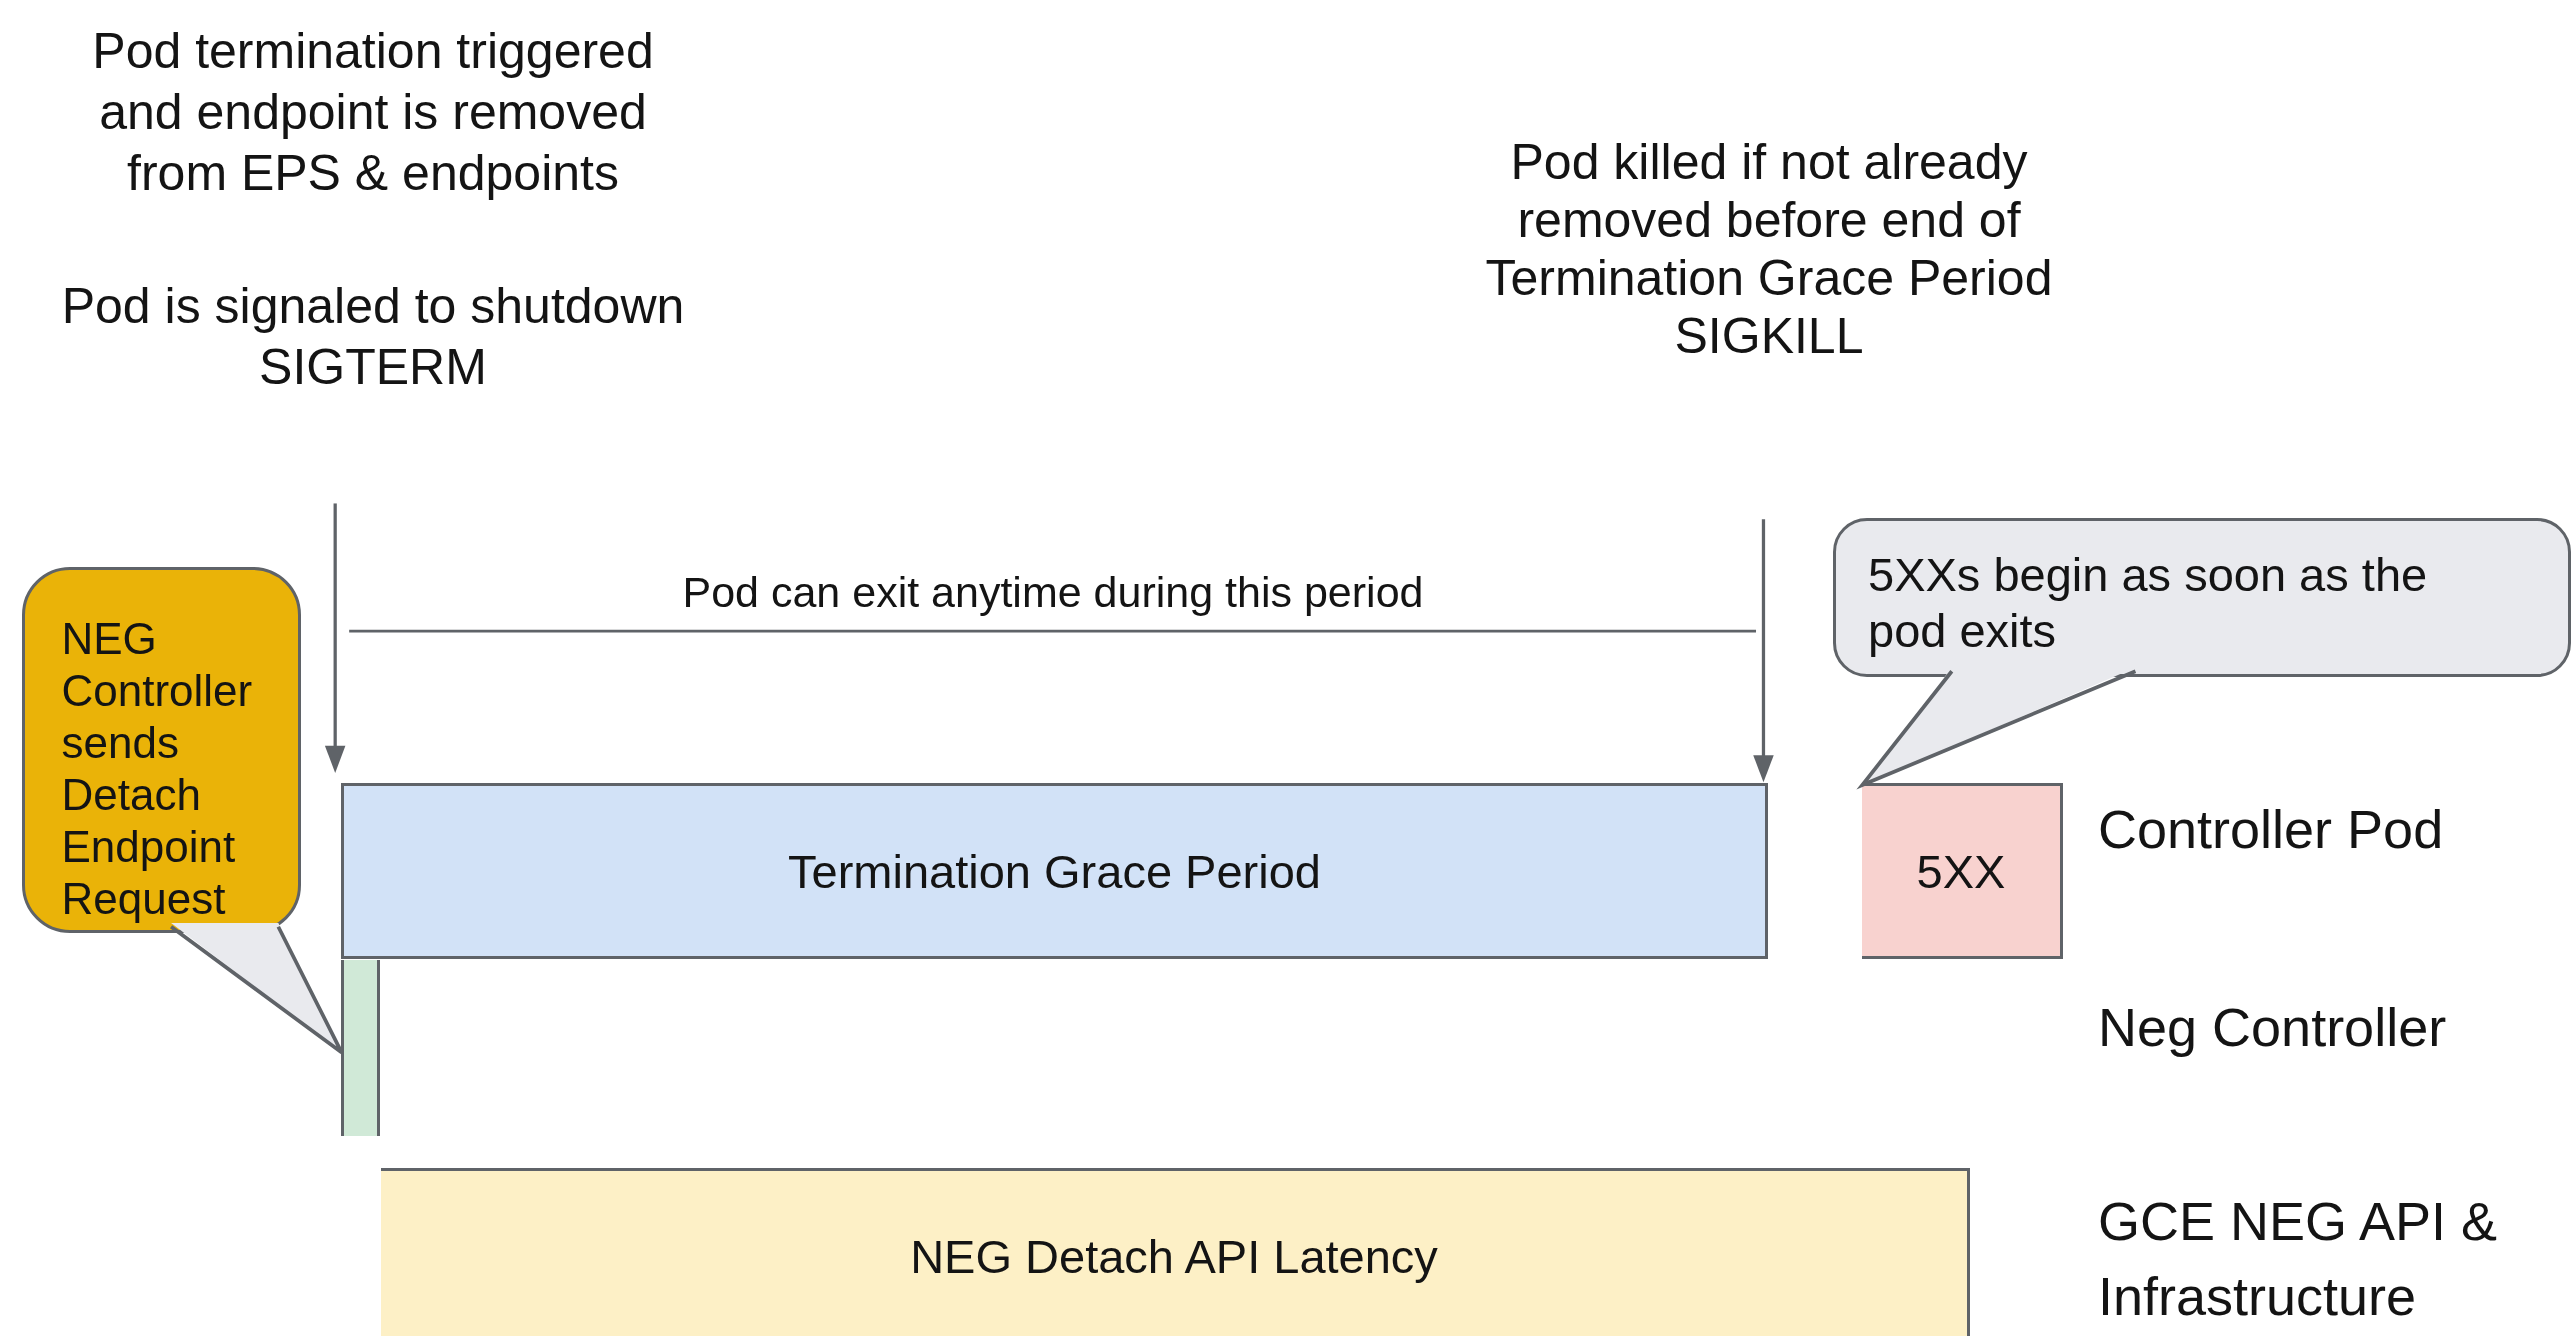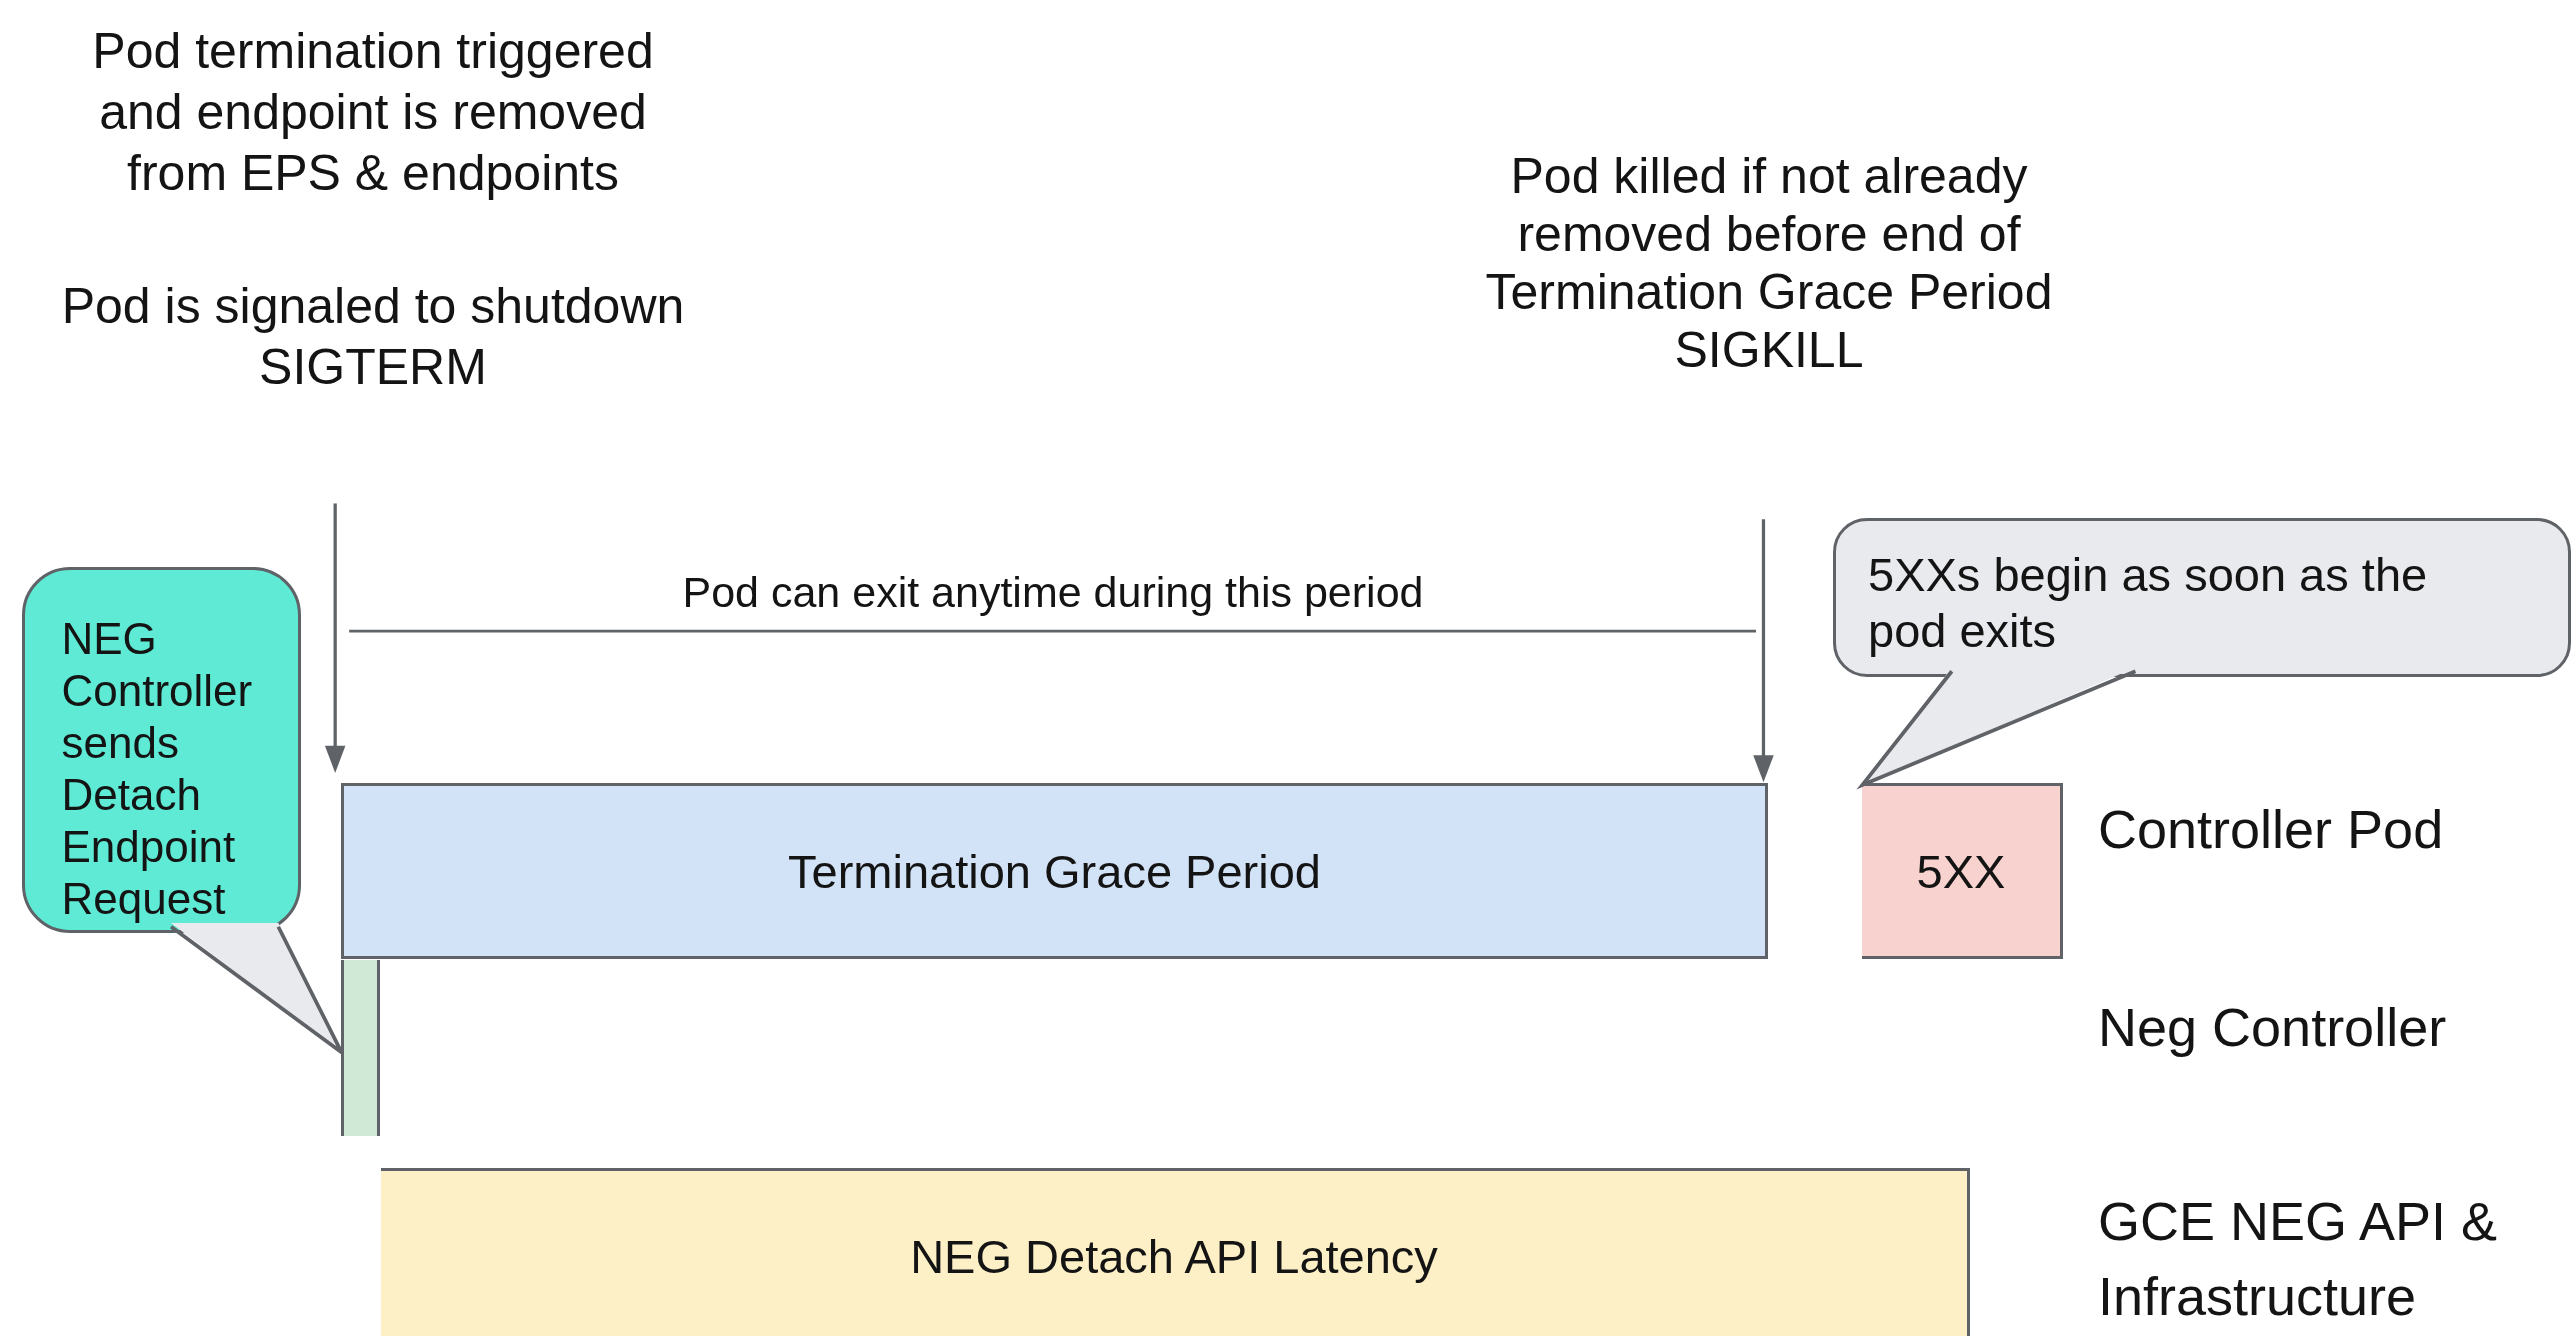--- a/index.html
+++ b/index.html
@@ -81,21 +81,21 @@
 <div class="canvas" style="background: rgb(255, 255, 255); color: rgb(20, 20, 20); border-radius: 17px;">
 
   <div class="abs note" style="left:14px; top:20.5px; width:718px;">
     <p>Pod termination triggered</p>
     <p>and endpoint is removed</p>
     <p>from EPS &amp; endpoints</p>
     <p style="margin-top:72px;">Pod is signaled to shutdown</p>
     <p>SIGTERM</p>
   </div>
 
-  <div class="abs note" style="left:1410px; top:147px; width:718px; line-height:58px;">
+  <div class="abs note" style="left:1410px; top:133px; width:718px; line-height:58px;">
     <p>Pod killed if not already</p>
     <p>removed before end of</p>
     <p>Termination Grace Period</p>
     <p>SIGKILL</p>
   </div>
 
   <div class="abs period-label">Pod can exit anytime during this period</div>
 
   <div class="bar" style="left: 341px; top: 783px; width: 1427px; height: 176px; background: rgb(210, 226, 247); border-color: rgb(95, 99, 104);">
     <span>Termination Grace Period</span>
@@ -113,21 +113,21 @@
 
   <div class="abs row-label" style="top:797px;">Controller Pod</div>
 
   <div class="abs row-label" style="top:995px;">Neg Controller</div>
 
   <div class="abs row-label two-line" style="top:1184px;">
     <div>GCE NEG API &amp;</div>
     <div>Infrastructure</div>
   </div>
 
-  <div class="bubble bubble-left" style="background: #5eead4; border-color: rgb(95, 99, 104);">
+  <div class="bubble bubble-left" style="background: #eab308; border-color: rgb(95, 99, 104);">
     <div>NEG</div>
     <div>Controller</div>
     <div>sends</div>
     <div>Detach</div>
     <div>Endpoint</div>
     <div>Request</div>
   </div>
 
   <div class="bubble bubble-right" style="background: rgb(233, 234, 238); border-color: rgb(95, 99, 104);">
     <div>5XXs begin as soon as the</div>

